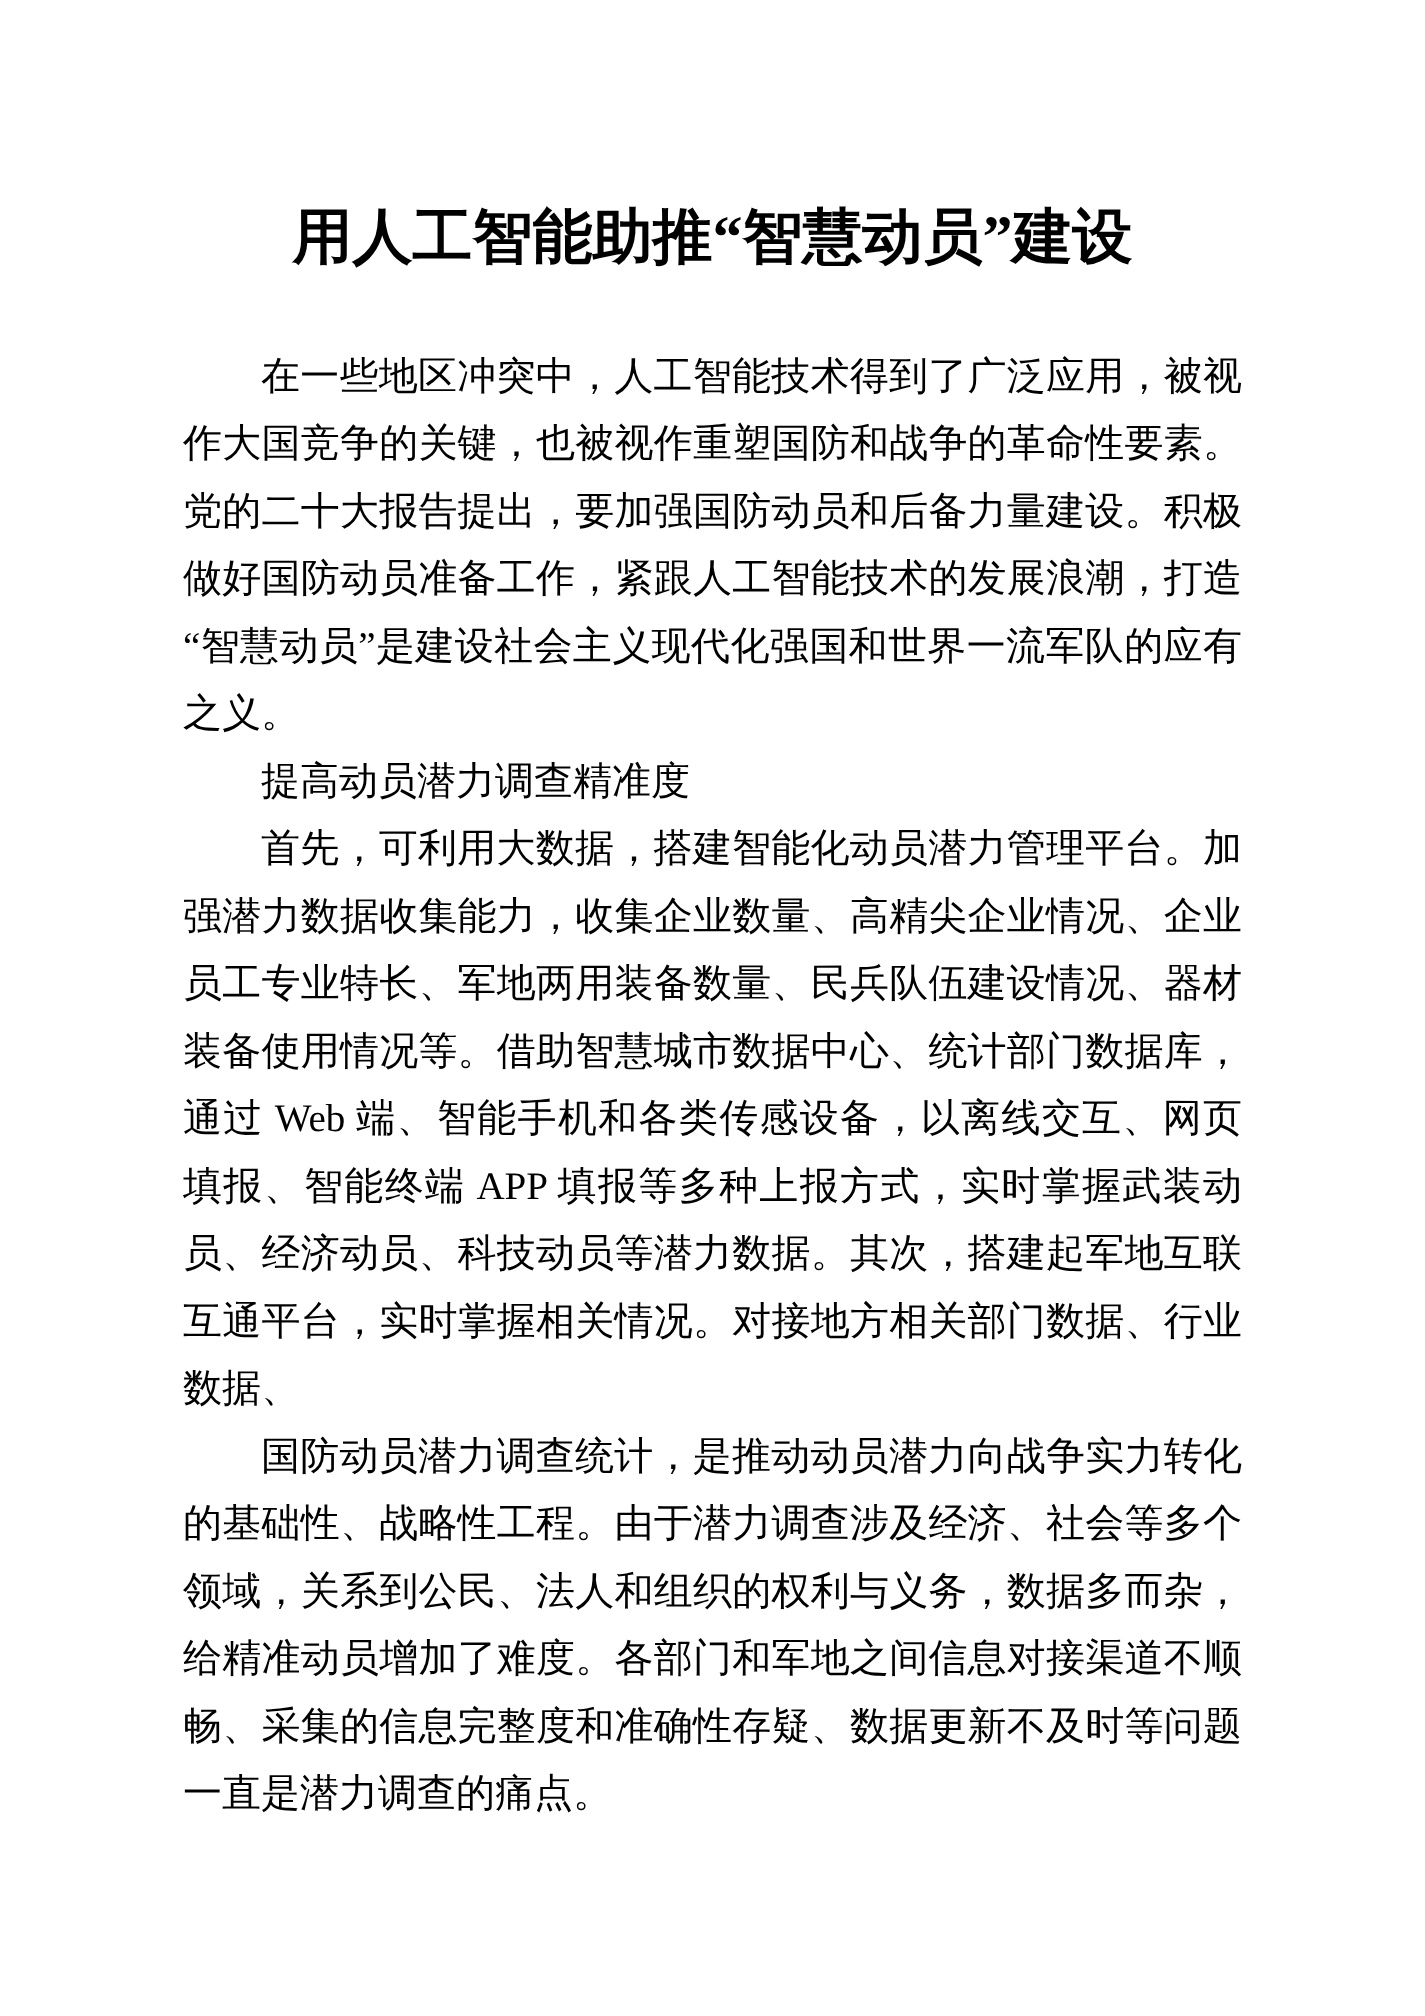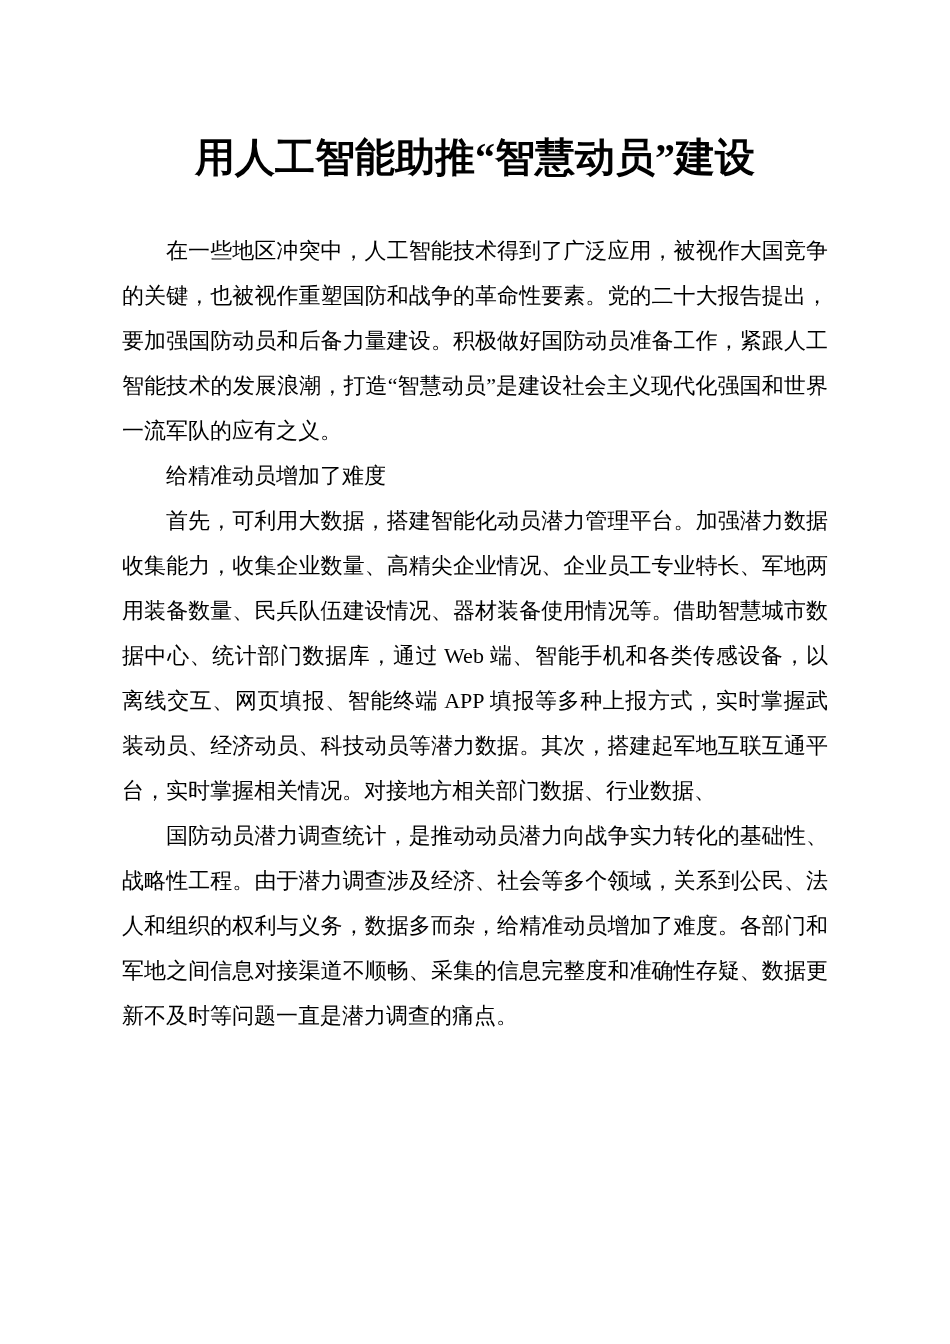--- a/index.html
+++ b/index.html
@@ -25,21 +25,21 @@
     font-size: 40px;
     line-height: 56px;
     font-weight: bold;
     text-align: center;
     letter-spacing: 0px;
     white-space: nowrap;
   }
   .body-text p {
     margin: 0;
     padding: 0;
-    font-size: 22px;
+    font-size: 26px;
     line-height: 45px;
     text-align: justify;
     text-justify: inter-character;
     text-indent: 2em;
     word-break: break-all;
   }
   .body-text {
     margin-top: 42px;
   }
   .section-heading {
@@ -48,19 +48,19 @@
 </style>
 </head>
 <body>
 
 <div class="page">
   <h1 class="doc-title">用人工智能助推“智慧动员”建设</h1>
 
   <div class="body-text">
     <p>在一些地区冲突中，人工智能技术得到了广泛应用，被视作大国竞争的关键，也被视作重塑国防和战争的革命性要素。党的二十大报告提出，要加强国防动员和后备力量建设。积极做好国防动员准备工作，紧跟人工智能技术的发展浪潮，打造“智慧动员”是建设社会主义现代化强国和世界一流军队的应有之义。</p>
 
-    <p class="section-heading">给精准动员增加了难度</p>
+    <p class="section-heading">提高动员潜力调查精准度</p>
 
     <p>首先，可利用大数据，搭建智能化动员潜力管理平台。加强潜力数据收集能力，收集企业数量、高精尖企业情况、企业员工专业特长、军地两用装备数量、民兵队伍建设情况、器材装备使用情况等。借助智慧城市数据中心、统计部门数据库，通过 Web 端、智能手机和各类传感设备，以离线交互、网页填报、智能终端 APP 填报等多种上报方式，实时掌握武装动员、经济动员、科技动员等潜力数据。其次，搭建起军地互联互通平台，实时掌握相关情况。对接地方相关部门数据、行业数据、</p>
 
     <p>国防动员潜力调查统计，是推动动员潜力向战争实力转化的基础性、战略性工程。由于潜力调查涉及经济、社会等多个领域，关系到公民、法人和组织的权利与义务，数据多而杂，给精准动员增加了难度。各部门和军地之间信息对接渠道不顺畅、采集的信息完整度和准确性存疑、数据更新不及时等问题一直是潜力调查的痛点。</p>
   </div>
 </div>
 
 </body></html>

